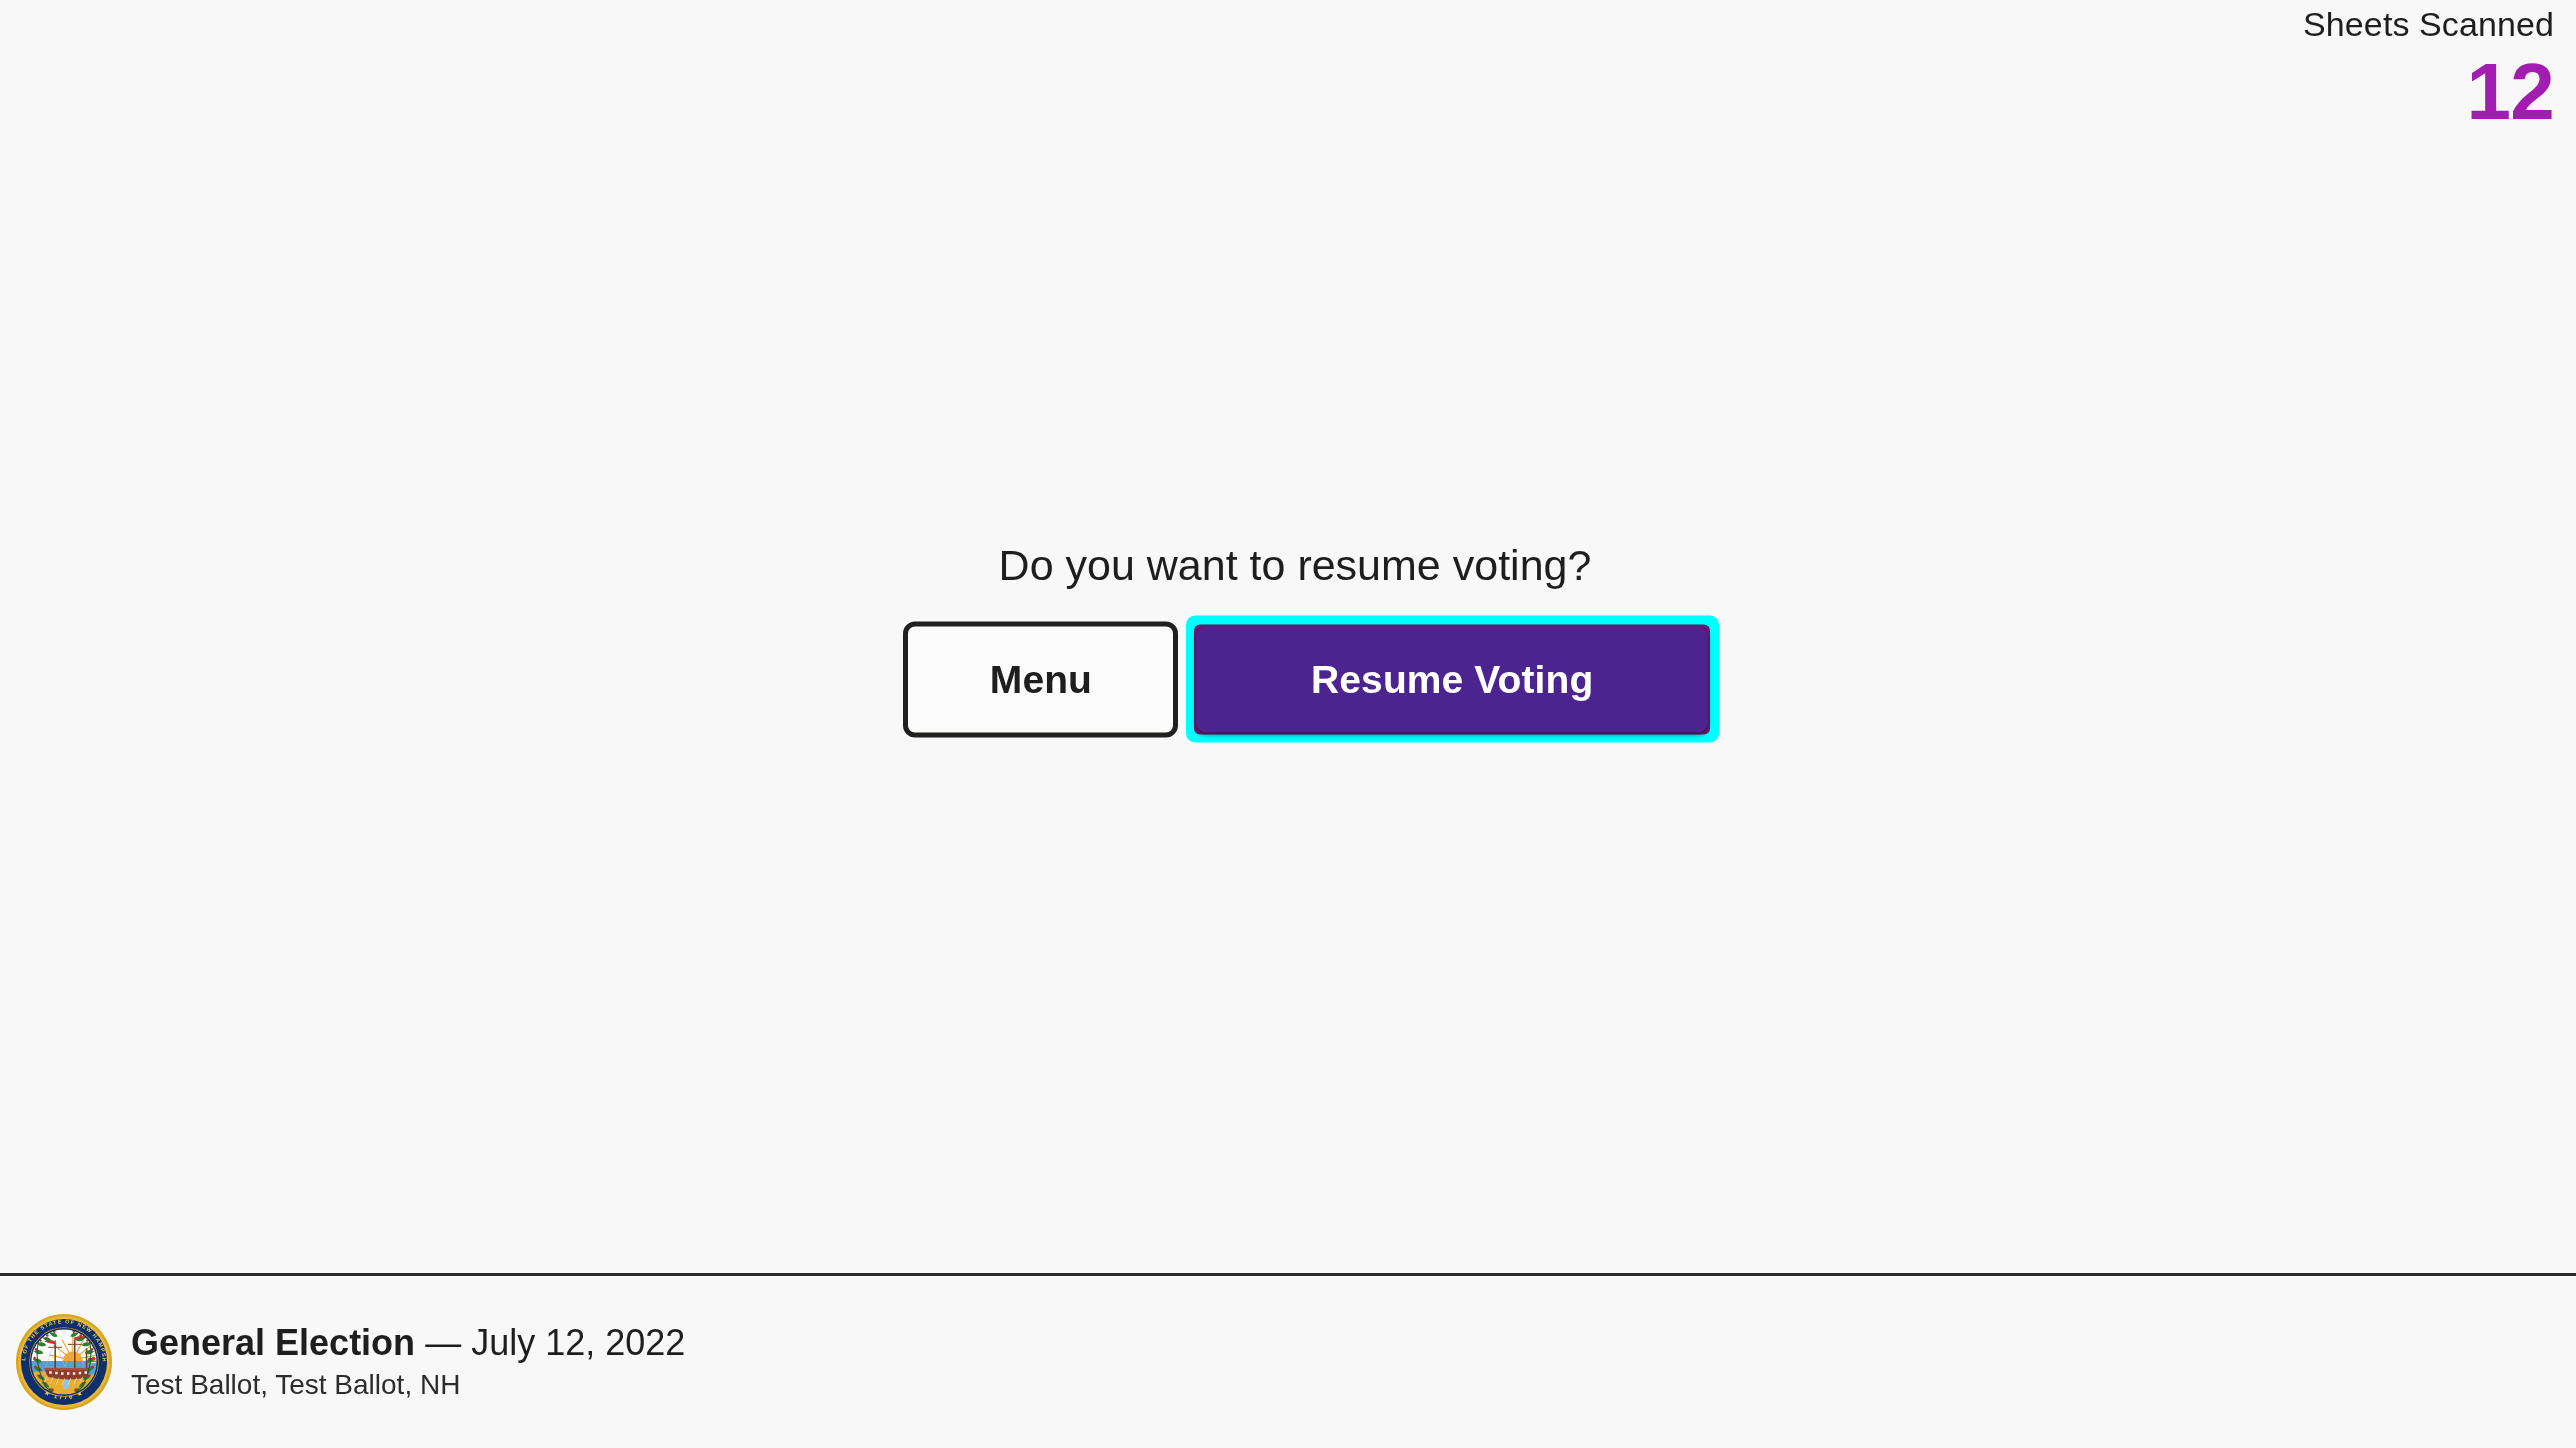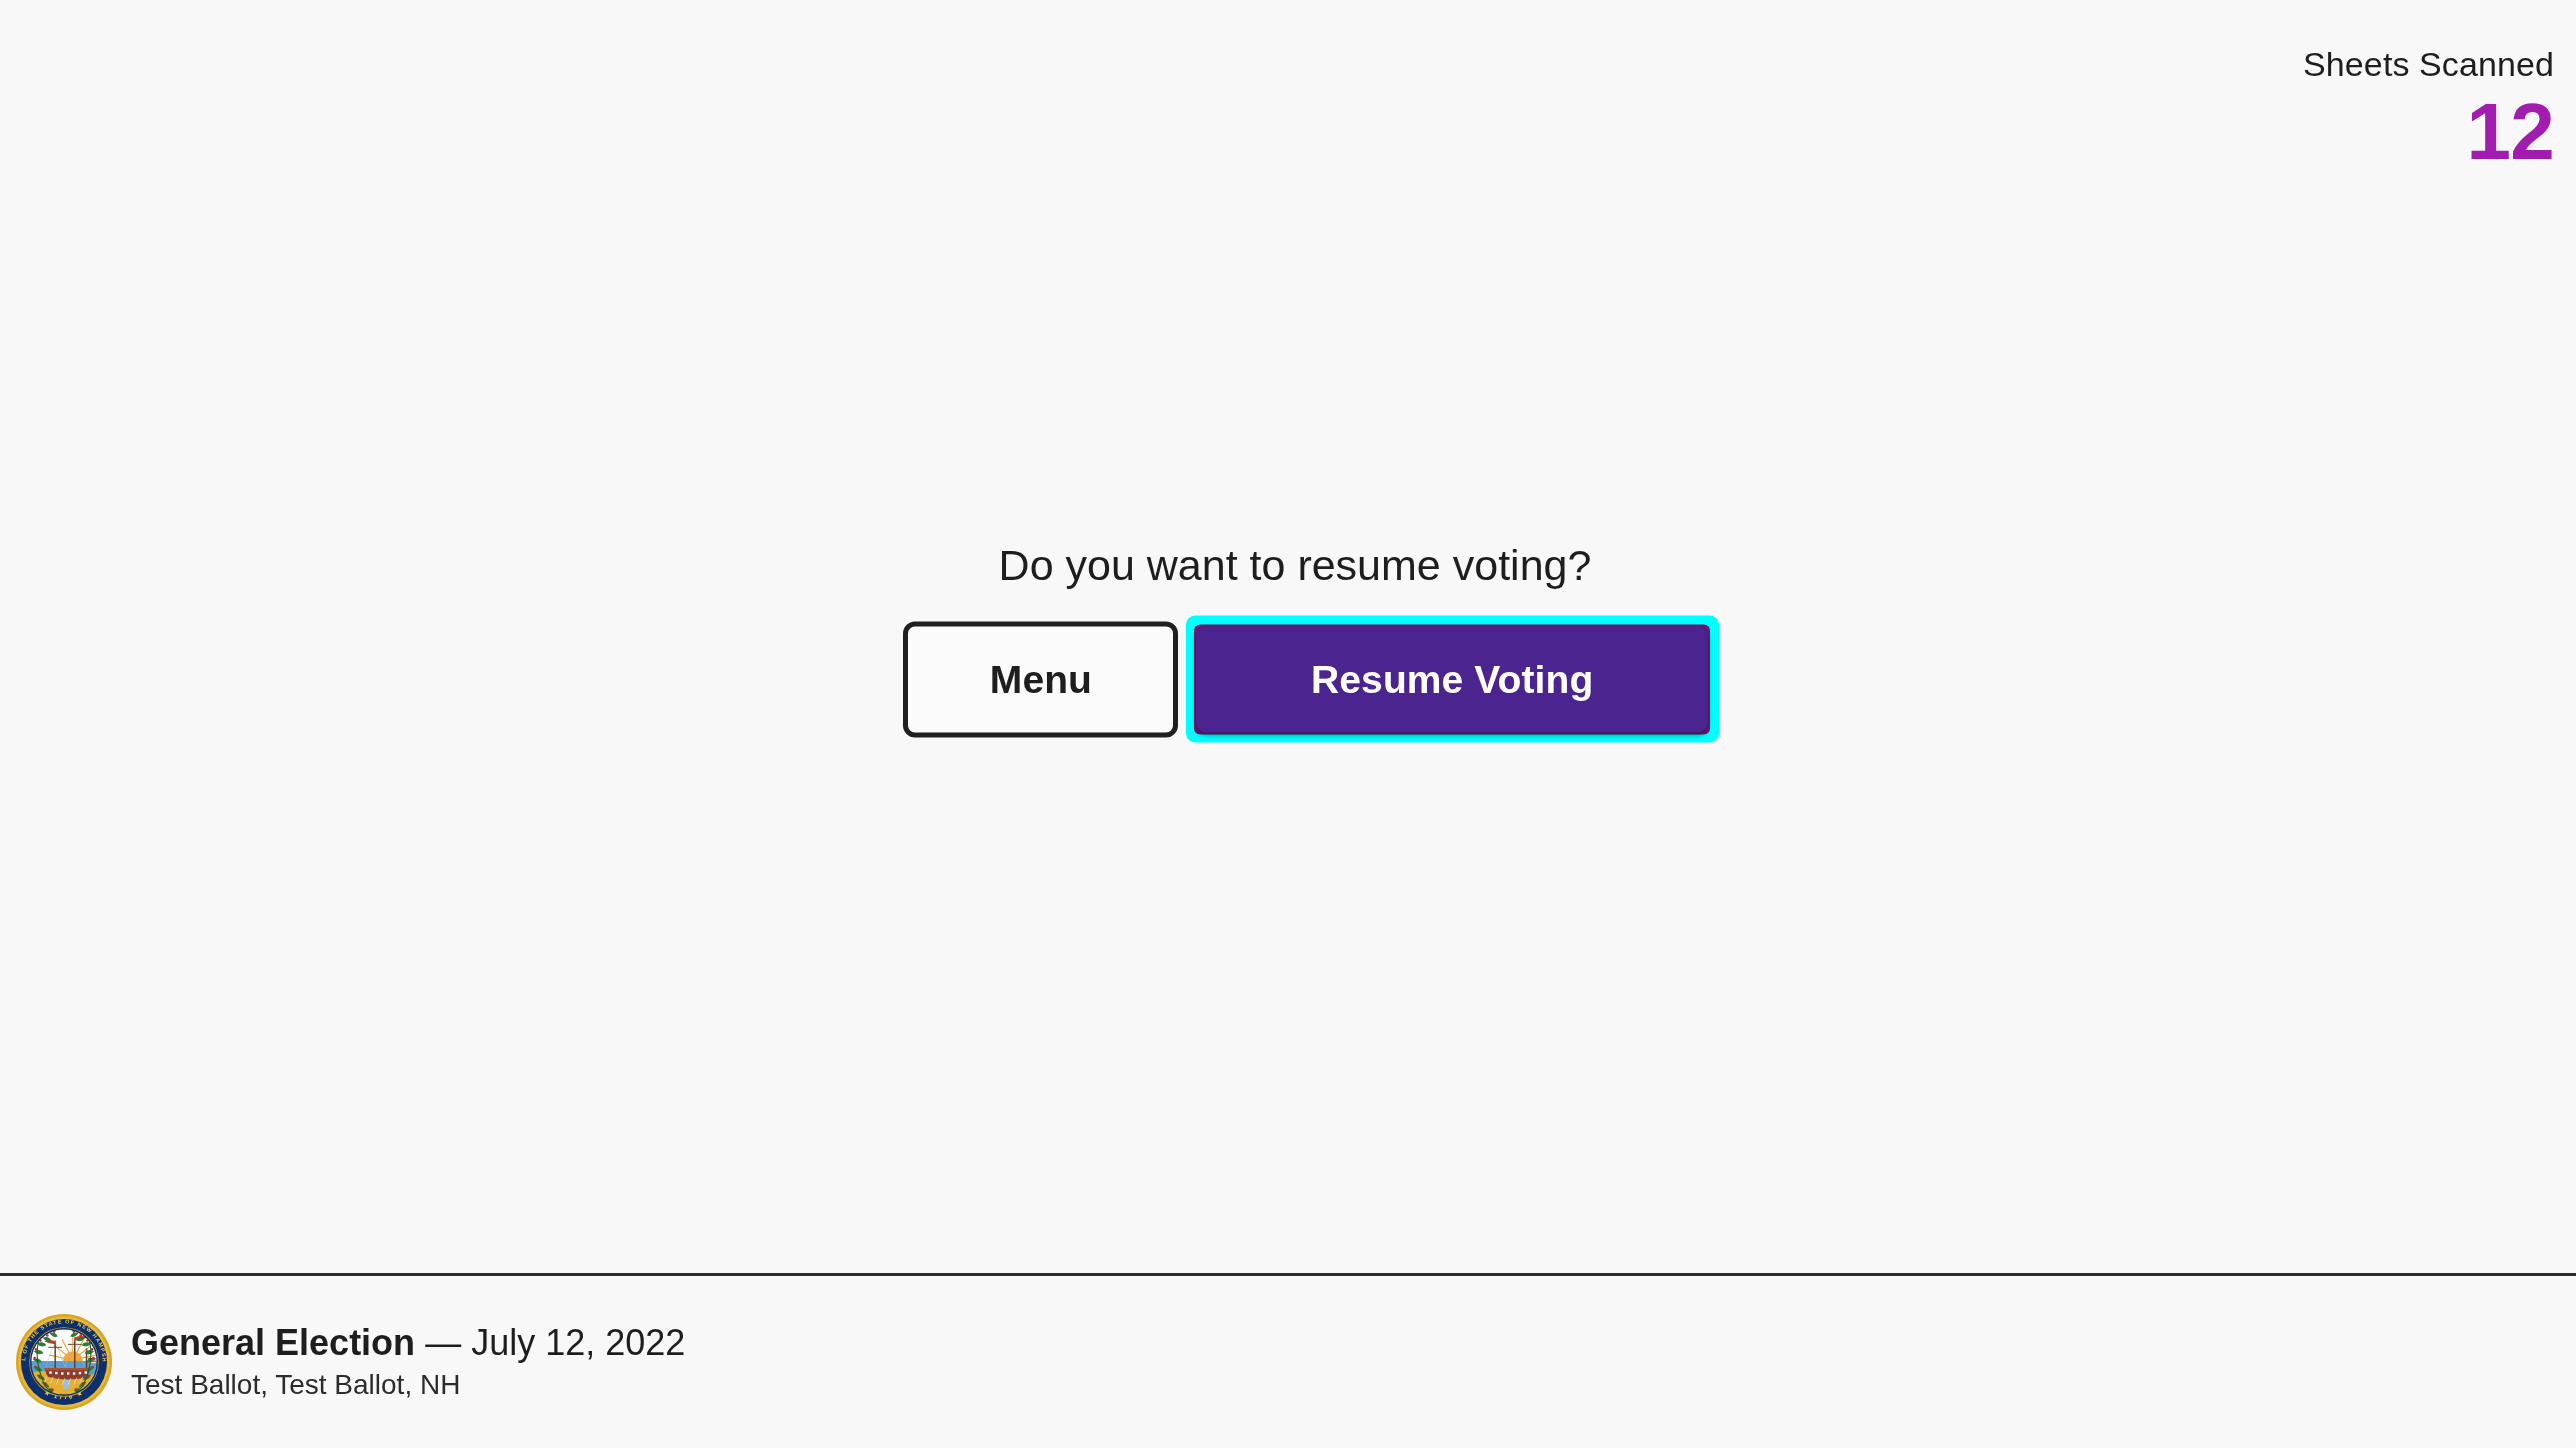--- a/index.html
+++ b/index.html
@@ -26,21 +26,20 @@
     flex-direction: column;
   }
 
   
   .header {
     position: absolute;
     top: 0;
     right: 22px;
     text-align: right;
     padding-top: 6px;
-    margin-top: 40px;
   }
   .header-label {
     font-size: 34px;
     font-weight: 400;
     line-height: 1.1;
     color: #1e1e1e;
     letter-spacing: 0.1px;
   }
   .header-count {
     font-size: 80px;

